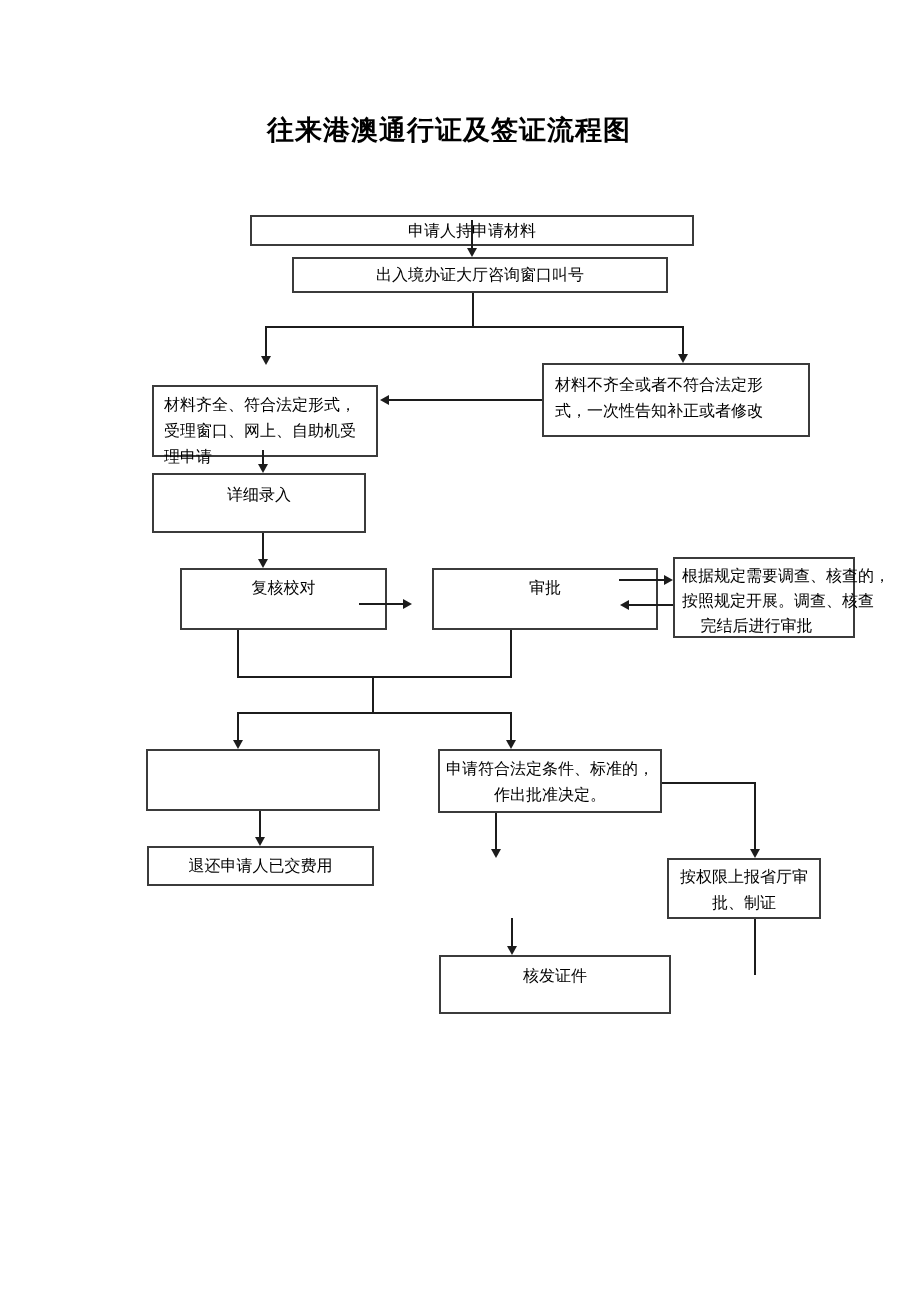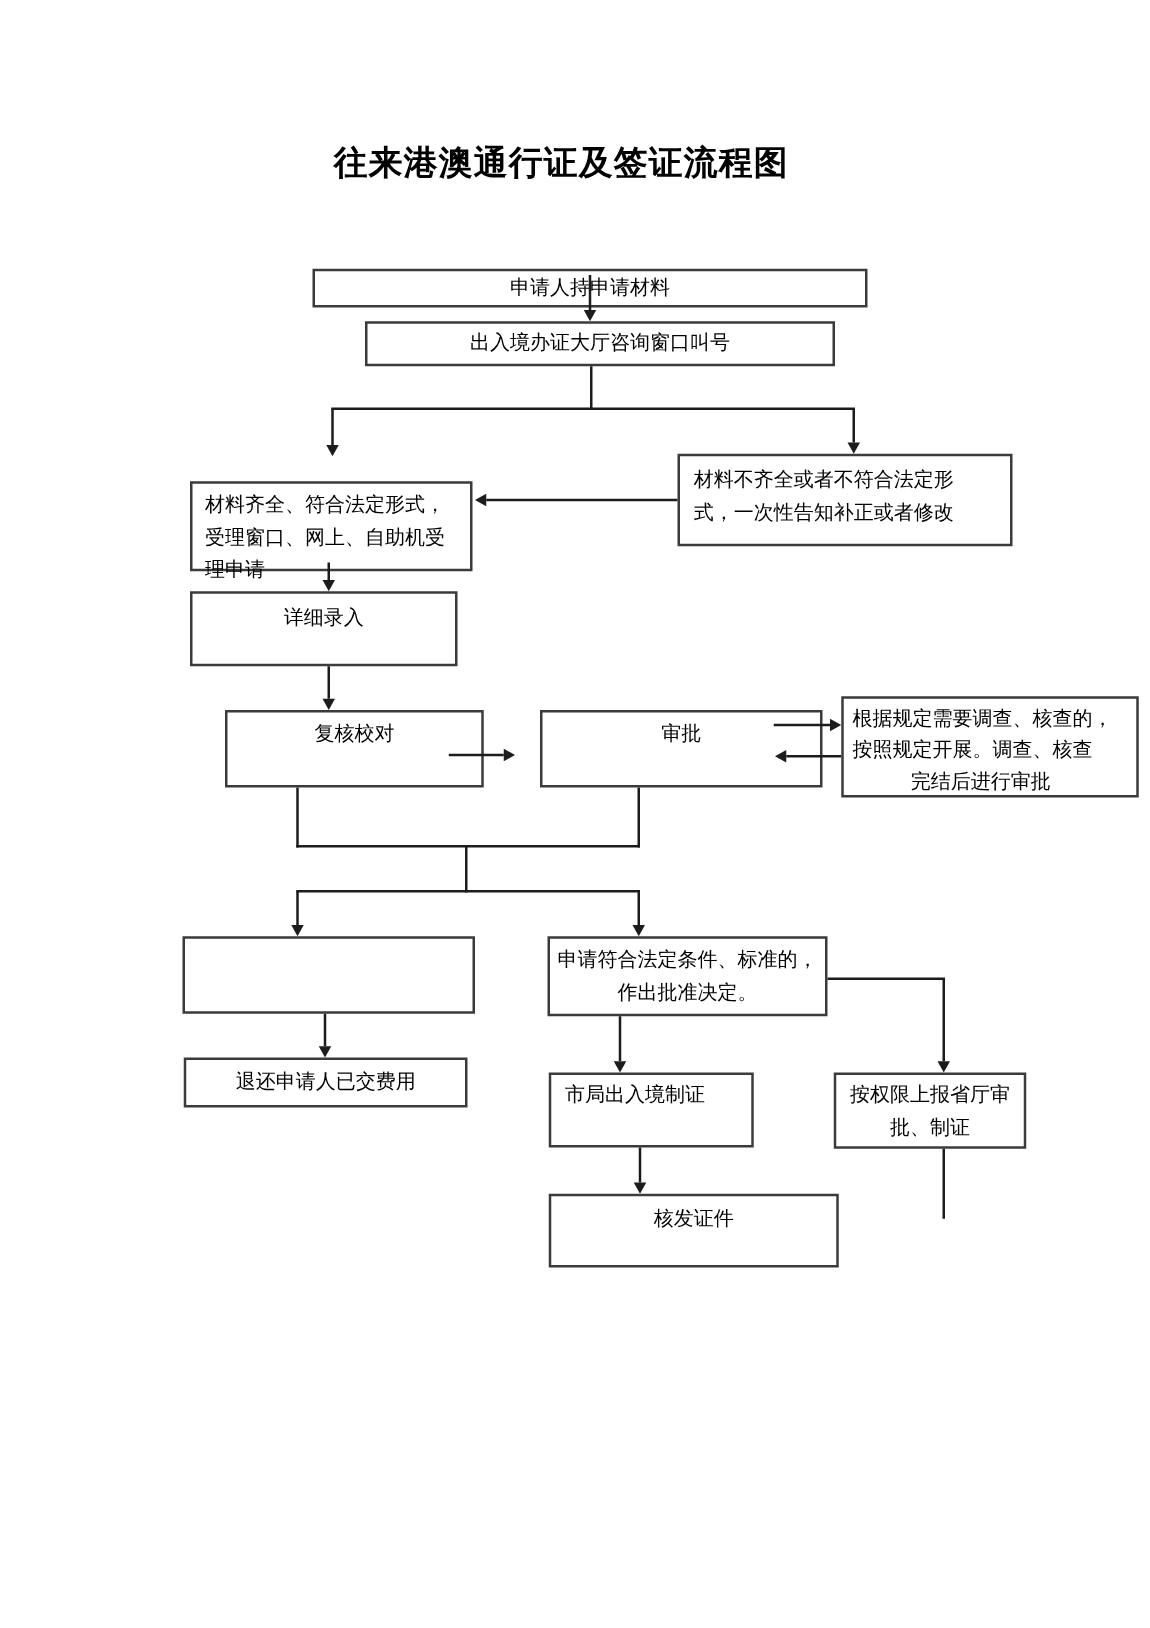--- a/index.html
+++ b/index.html
@@ -64,41 +64,38 @@
   </div>
 
   <div class="node tcenter" style="left:152px;top:568px;width:207px;height:62px;padding-top:9px;line-height:18px;margin-left:28px;">
     <div class="ln">复核校对</div>
   </div>
 
   <div class="node tcenter" style="left:432px;top:568px;width:226px;height:62px;padding-top:9px;line-height:18px;text-align:center;">
     <div class="ln">审批</div>
   </div>
 
-  <div class="node tleft" style="left:673px;top:557px;width:238px;height:81px;padding:4px 0 0 7px;line-height:25px;">
+  <div class="node tleft" style="left:673px;top:557px;width:182px;height:81px;padding:4px 0 0 7px;line-height:25px;">
     <div class="ln">根据规定需要调查、核查的，</div>
     <div class="ln">按照规定开展。调查、核查</div>
     <div class="ln tcenter" style="padding-right:22px;">完结后进行审批</div>
   </div>
 
   <div class="node tcenter" style="left:146px;top:749px;width:234px;height:62px;padding-top:4px;line-height:26px;">
   </div>
 
   <div class="node tcenter" style="left:438px;top:749px;width:224px;height:64px;padding-top:5px;line-height:26px;">
     <div class="ln">申请符合法定条件、标准的，</div>
     <div class="ln">作出批准决定。</div>
   </div>
 
   <div class="node tcenter" style="left:147px;top:846px;width:227px;height:40px;line-height:35px;">
     <div class="ln">退还申请人已交费用</div>
   </div>
 
-  <div class="node tleft" style="left:439px;top:858px;width:164px;height:60px;padding:8px 0 0 11px;line-height:18px;">
-    <div class="ln">市局出入境制证</div>
-  </div>
 
   <div class="node tcenter" style="left:667px;top:858px;width:154px;height:61px;padding-top:4px;line-height:26px;">
     <div class="ln">按权限上报省厅审</div>
     <div class="ln">批、制证</div>
   </div>
 
   <div class="node tcenter" style="left:439px;top:955px;width:232px;height:59px;padding-top:10px;line-height:18px;">
     <div class="ln">核发证件</div>
   </div>
 

